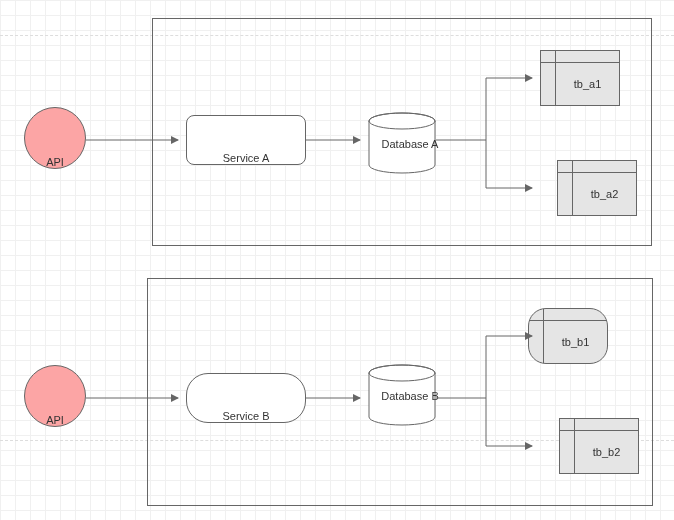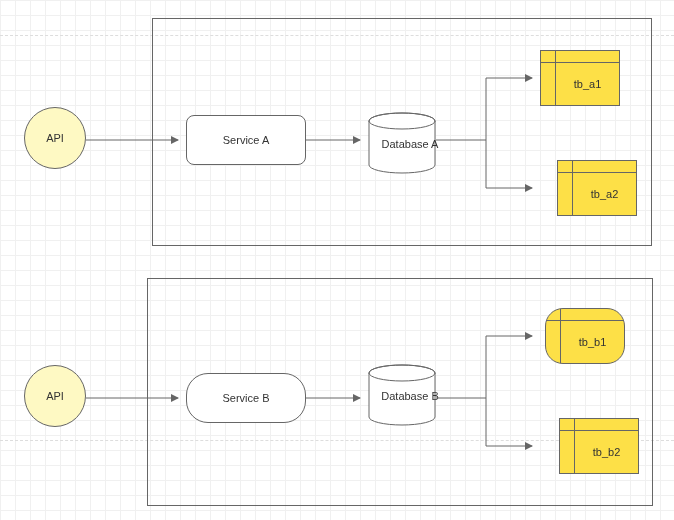--- a/index.html
+++ b/index.html
@@ -27,34 +27,34 @@
       position: absolute;
       border: 1px solid #666;
       background: transparent;
     }
     .api-circle {
       position: absolute;
       width: 62px;
       height: 62px;
       border: 1px solid #666;
       border-radius: 50%;
-      background: #fef9c3;
-      display: flex;
-      align-items: center;
+      background: #fca5a5;
+      display: flex;
+      align-items: flex-end;
       justify-content: center;
     }
     .service-box {
       position: absolute;
       width: 120px;
       height: 50px;
       border: 1px solid #666;
       border-radius: 8px;
       background: #fff;
       display: flex;
-      align-items: center;
+      align-items: flex-end;
       justify-content: center;
     }
     .database {
       position: absolute;
       width: 84px;
       height: 62px;
     }
     .db-label {
       position: absolute;
       top: 50%;
@@ -62,21 +62,21 @@
       transform: translate(-50%, -35%);
       text-align: center;
       line-height: 1.2;
       white-space: nowrap;
     }
     .table-box {
       position: absolute;
       width: 80px;
       height: 56px;
       border: 1px solid #666;
-      background: #fde047;
+      background: #e5e5e5;
     }
     .table-box .header-row {
       height: 12px;
       border-bottom: 1px solid #666;
       display: flex;
     }
     .table-box .header-row .hc1 {
       width: 15px;
       border-right: 1px solid #666;
     }
@@ -180,21 +180,21 @@
 
 <div class="database" style="left:368px; top:364px;">
   <svg width="68" height="62" viewBox="0 0 68 62">
     <ellipse cx="34" cy="9" rx="33" ry="8" fill="#fff" stroke="#666" stroke-width="1"></ellipse>
     <path d="M 1 9 L 1 53 A 33 8 0 0 0 67 53 L 67 9" fill="#fff" stroke="#666" stroke-width="1"></path>
     <ellipse cx="34" cy="9" rx="33" ry="8" fill="none" stroke="#666" stroke-width="1"></ellipse>
   </svg>
   <div class="db-label">Database B</div>
 </div>
 
-<div class="table-box" style="left:545px; top:308px;border-radius:18px;">
+<div class="table-box" style="left:528px; top:308px;border-radius:18px;">
   <div class="header-row">
       <div class="hc1"></div>
     </div>
   <div class="body">
     <div class="sidecol"></div>
     <div class="main">
         <span>tb_b1</span>
       </div>
   </div>
 </div>

